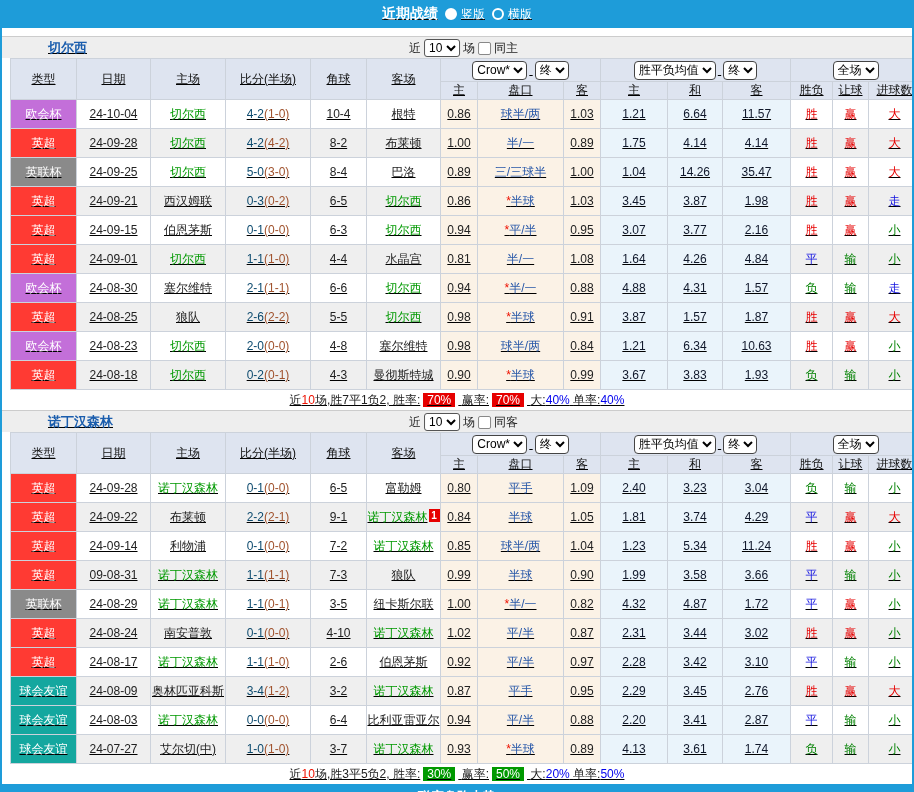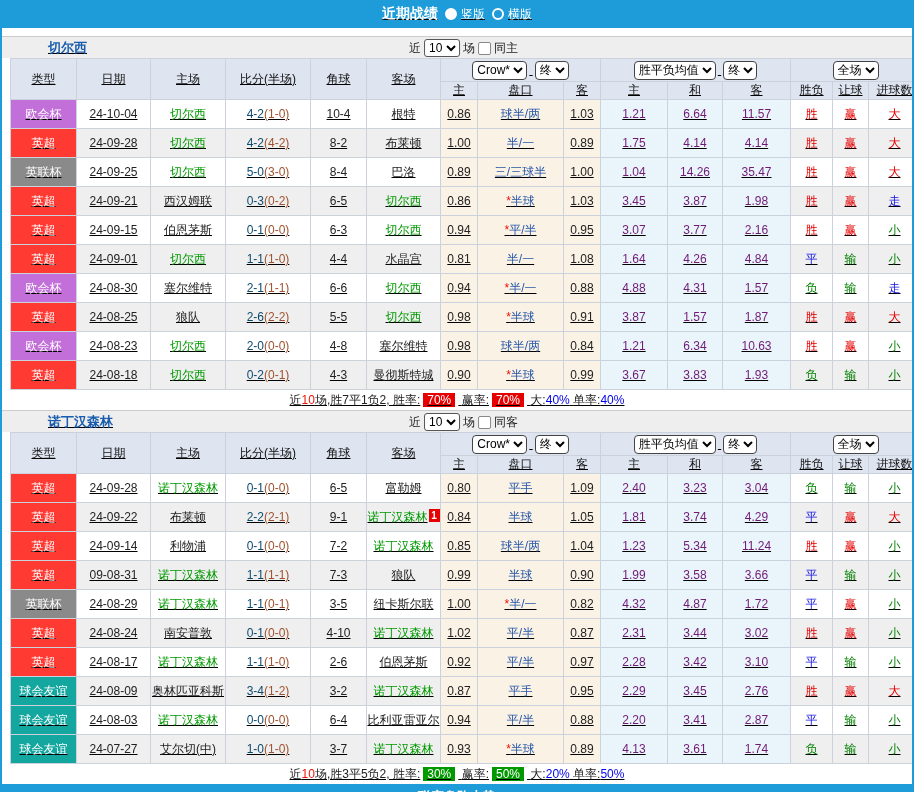--- a/index.html
+++ b/index.html
@@ -31,21 +31,21 @@
   thead select { height:19px; font-size:12px; border:1px solid #444; border-radius:4px; background:#fff; margin:0 2px; }
   tbody td { height:29px; color:#222; }
   tbody tr:nth-child(even) { background:#EFEFEF; }
   td.badge { color:#fff; }
   td.hl { color:#009900; }
   .score-main { color:#0c4a6e; }
   .score-half { color:#A0522D; }
   td.cream { background:#FBF2E6; }
   td.hcap { color:#2757A8; }
   .star { color:#EE1100; }
-  td.euro { background:#EAF4FB; color:#701a75; }
+  td.euro { background:#EAF4FB; color:#0f172a; }
   td.res-r { color:#E60000; }
   td.res-g { color:#008000; }
   td.res-b { color:#1414E0; }
   .redcard { display:inline-block; background:#E60000; color:#fff; font-size:10px; font-weight:bold; width:11px; height:13px; line-height:13px; margin-left:1px; vertical-align:top; text-align:center; }
 
   .summary { height:20px; line-height:20px; text-align:center; font-size:12px; color:#222; background:#fff; white-space:nowrap; }
   .summary .num-red { color:#EE1100; }
   .chip { color:#fff; padding:0 4px; margin:0 3px; }
   .chip-red { background:#E60000; }
   .chip-green { background:#009900; }

